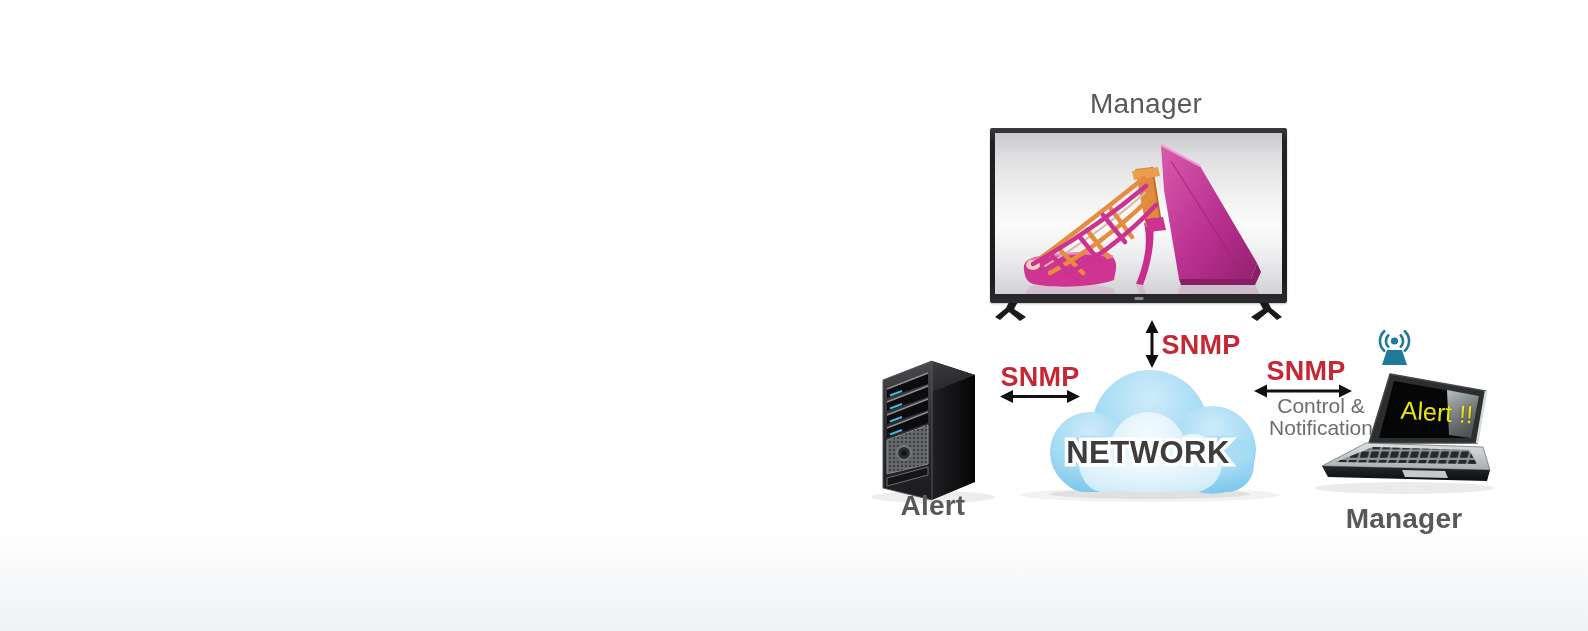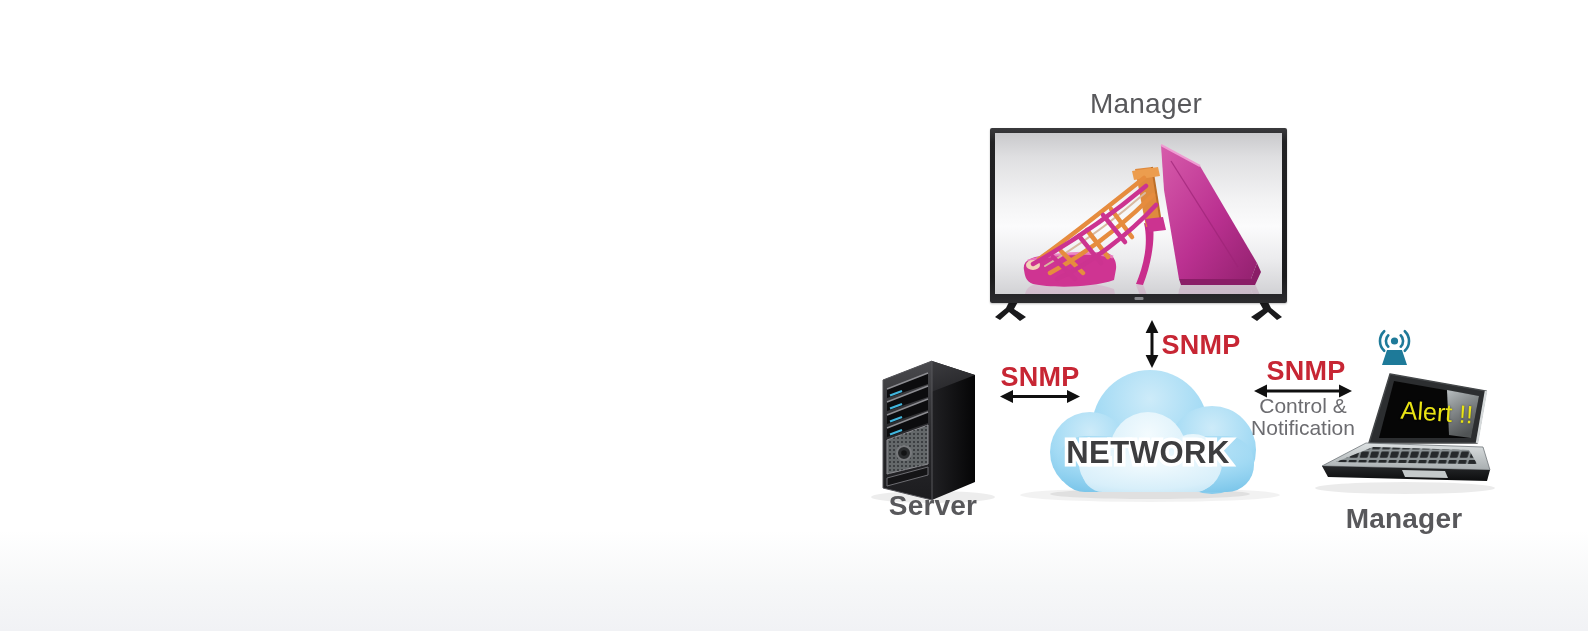--- a/index.html
+++ b/index.html
@@ -63,20 +63,21 @@
     color: #c72634;
     font-size: 27px;
     font-weight: 600;
     letter-spacing: 0.3px;
   }
   .link-desc {
     color: #6c6c70;
     font-size: 21px;
     font-weight: 400;
     line-height: 22px;
+    margin-left: 18px;
   }
   .alert-text {
     color: #e9e414;
     font-size: 25px;
     font-weight: 500;
     transform: translateX(-50%) rotate(4deg);
     text-shadow: 0 0 2px rgba(0,0,0,.6);
   }
 </style>
 </head>
@@ -293,21 +294,21 @@
           </g>
         </g>
       </g>
       <use href="#products" transform="matrix(1,0,0,-1,0,303)" opacity="0.13"></use>
     </svg>
     <div class="tv-logo"></div>
   </div>
 
   <div class="lbl node-label display-label" style="left:1146px; top:88px;">Manager</div>
 
-  <div class="lbl node-label" style="left:933px; top:490px;">Server</div>
+  <div class="lbl node-label" style="left:933px; top:490px;">Alert</div>
 
   <div class="lbl node-label" style="left:1404px; top:503px;">Manager</div>
 
   <div class="lbl snmp" style="left:1201px; top:330px;">SNMP</div>
 
   <div class="lbl snmp" style="left:1040px; top:362px;">SNMP</div>
 
   <div class="lbl snmp" style="left:1306px; top:356px;">SNMP</div>
 
   <div class="lbl link-desc" style="left:1303px; top:395px;">

